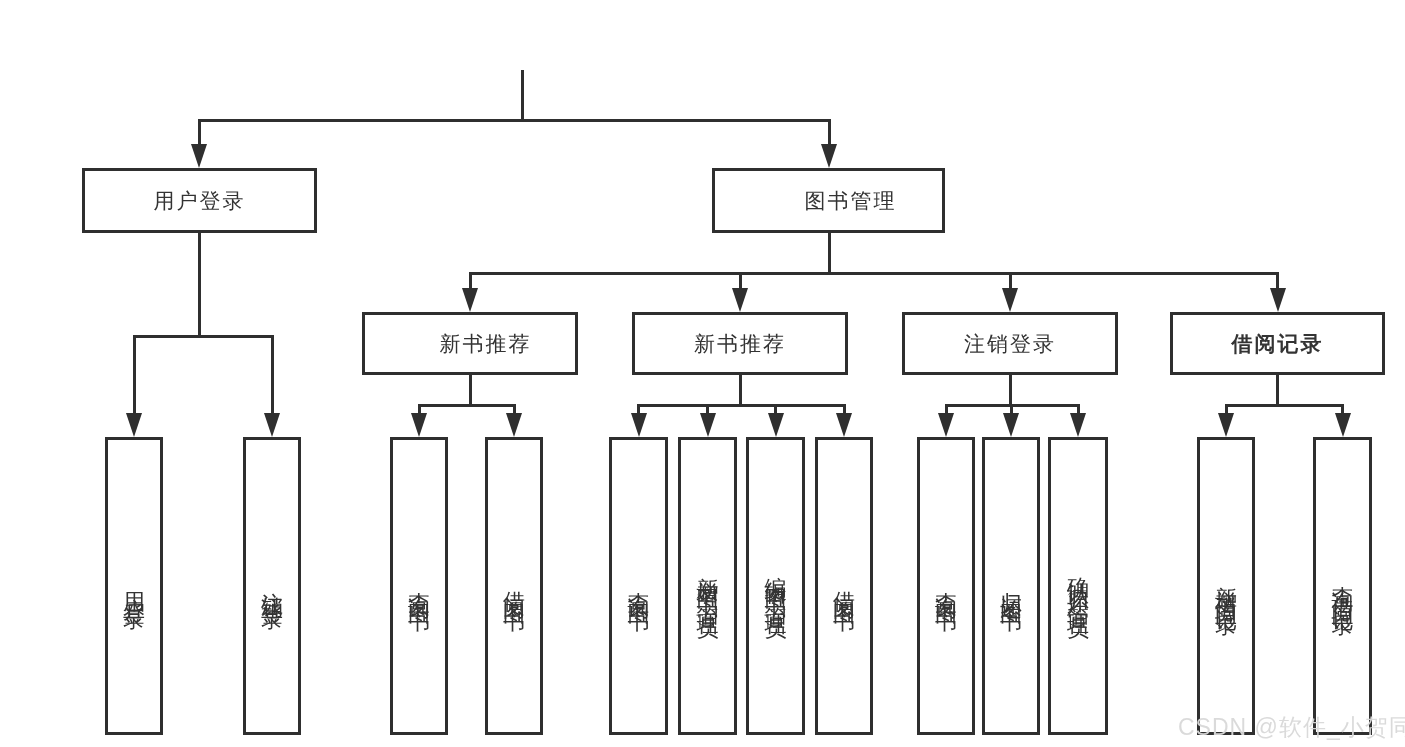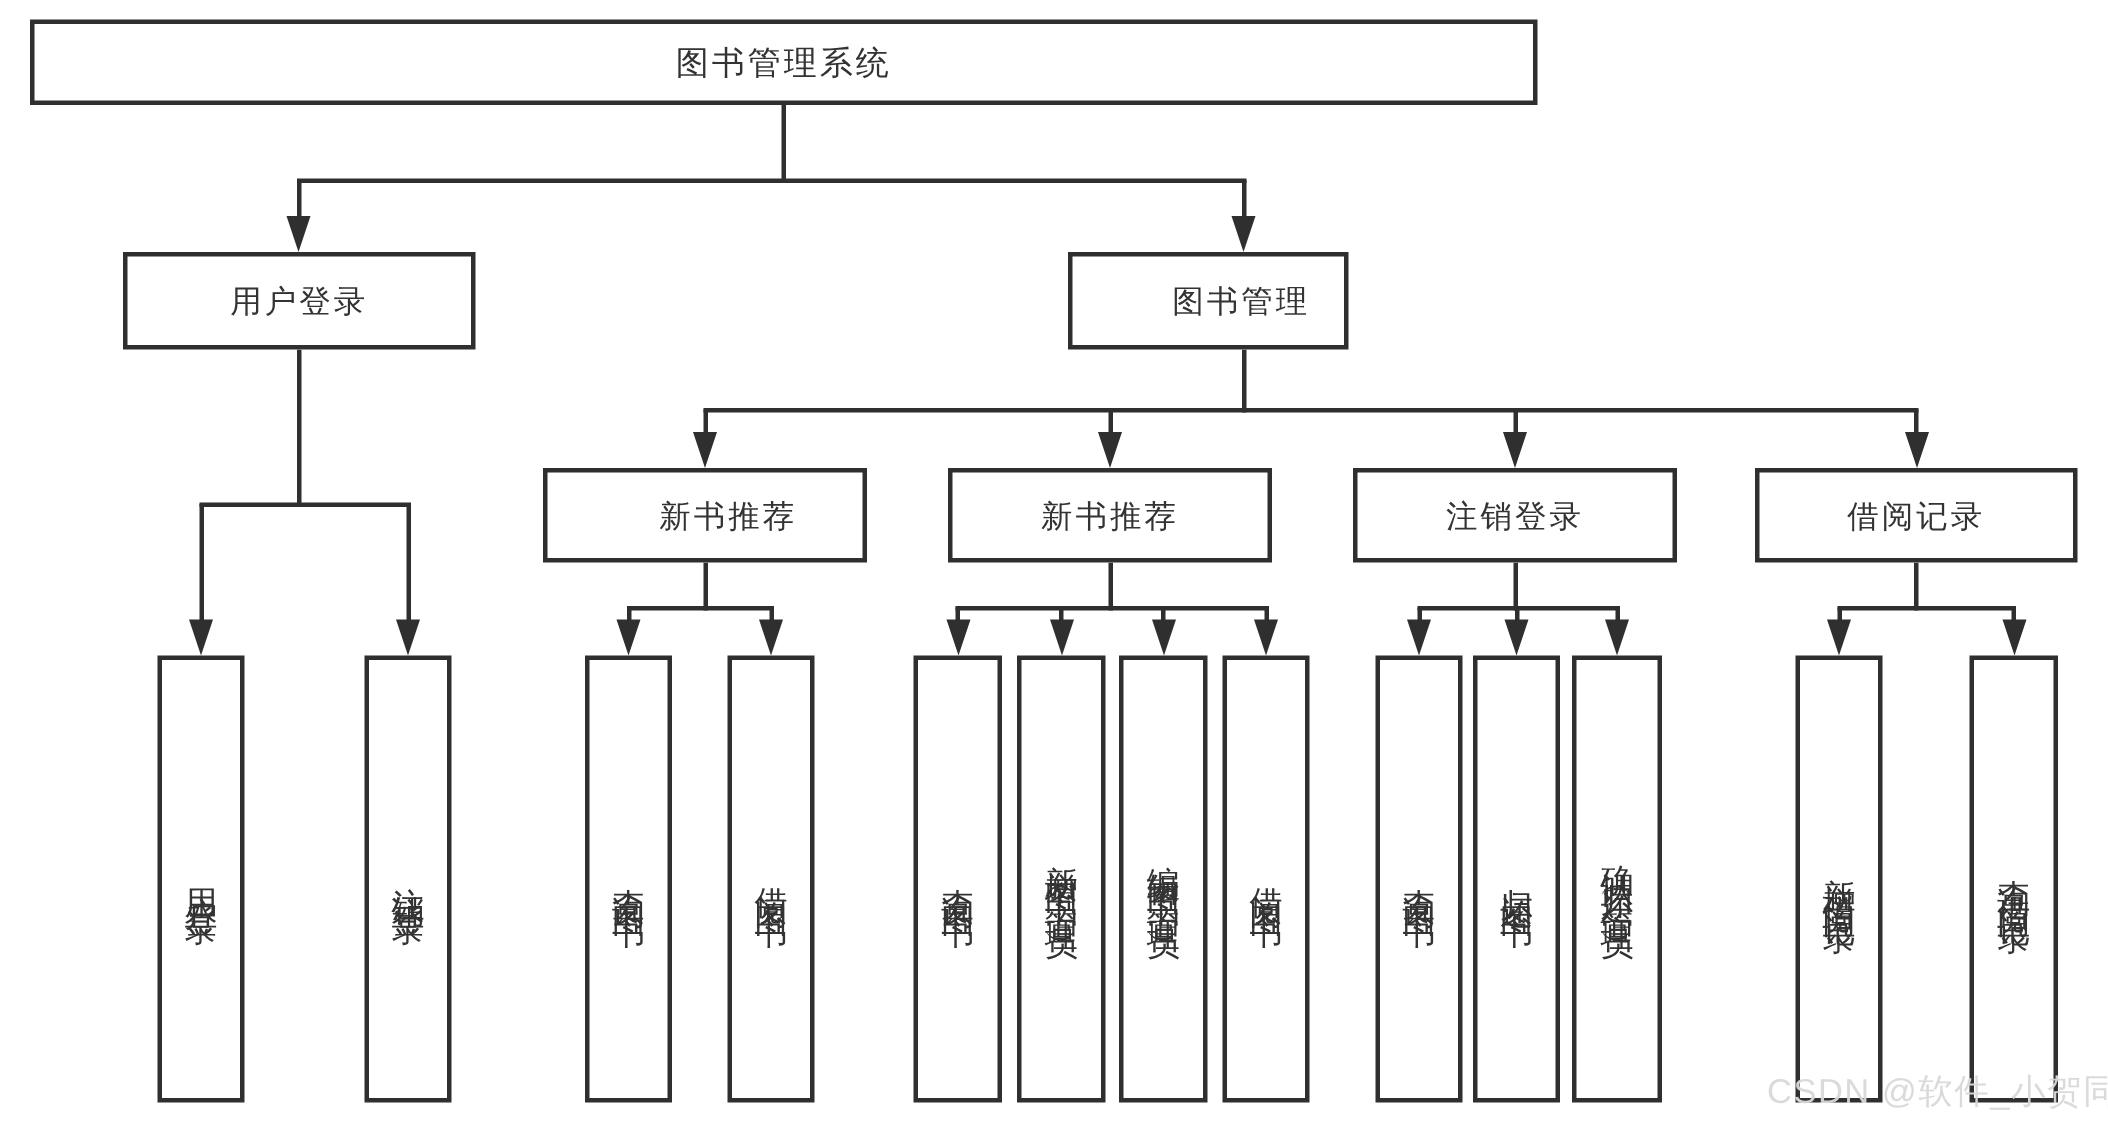--- a/index.html
+++ b/index.html
@@ -102,33 +102,30 @@
     <div class="cline" style="left: 1009.5px; top: 405px; width: 3px; height: 9px; background: rgb(47, 47, 47);"></div>
     <div class="arrowhead" style="left: 1003px; top: 413px; border-top: 24px solid rgb(47, 47, 47);"></div>
     <div class="cline" style="left: 1076.5px; top: 405px; width: 3px; height: 9px; background: rgb(47, 47, 47);"></div>
     <div class="arrowhead" style="left: 1070px; top: 413px; border-top: 24px solid rgb(47, 47, 47);"></div>
     <div class="cline" style="left: 1276px; top: 375px; width: 3px; height: 31.5px; background: rgb(47, 47, 47);"></div>
     <div class="cline" style="left: 1224.5px; top: 403.5px; width: 119.5px; height: 3px; background: rgb(47, 47, 47);"></div>
     <div class="cline" style="left: 1224.5px; top: 405px; width: 3px; height: 9px; background: rgb(47, 47, 47);"></div>
     <div class="arrowhead" style="left: 1218px; top: 413px; border-top: 24px solid rgb(47, 47, 47);"></div>
     <div class="cline" style="left: 1341px; top: 405px; width: 3px; height: 9px; background: rgb(47, 47, 47);"></div>
     <div class="arrowhead" style="left: 1334.5px; top: 413px; border-top: 24px solid rgb(47, 47, 47);"></div>
-    <div class="node horiz root" style="left: 20px; top: 13px; width: 1005px; height: 57px; border: 3px solid rgb(47, 47, 47); color: rgb(51, 51, 51);">
-      <span class="node-label">图书管理系统</span>
-    </div>
     <div class="node horiz" style="left: 82px; top: 168px; width: 235px; height: 65px; border: 3px solid rgb(47, 47, 47); color: rgb(51, 51, 51);">
       <span class="node-label">用户登录</span>
     </div>
     <div class="node vert" style="left: 105px; top: 437px; width: 58px; height: 298px; border: 3px solid rgb(47, 47, 47); color: rgb(51, 51, 51);">
       <span class="node-label">用户登录</span>
     </div>
     <div class="node vert" style="left: 243px; top: 437px; width: 58px; height: 298px; border: 3px solid rgb(47, 47, 47); color: rgb(51, 51, 51);">
       <span class="node-label">注销登录</span>
     </div>
-    <div class="node horiz" style="left: 712px; top: 168px; width: 187px; height: 65px; border: 3px solid rgb(47, 47, 47); color: rgb(51, 51, 51); padding-left: 44px;">
+    <div class="node horiz" style="left: 712px; top: 168px; width: 233px; height: 65px; border: 3px solid rgb(47, 47, 47); color: rgb(51, 51, 51); padding-left: 44px;">
       <span class="node-label">图书管理</span>
     </div>
     <div class="node horiz" style="left: 362px; top: 312px; width: 216px; height: 63px; border: 3px solid rgb(47, 47, 47); color: rgb(51, 51, 51); padding-left: 31px;">
       <span class="node-label">新书推荐</span>
     </div>
     <div class="node vert" style="left: 390px; top: 437px; width: 58px; height: 298px; border: 3px solid rgb(47, 47, 47); color: rgb(51, 51, 51);">
       <span class="node-label">查询图书</span>
     </div>
     <div class="node vert" style="left: 485px; top: 437px; width: 58px; height: 298px; border: 3px solid rgb(47, 47, 47); color: rgb(51, 51, 51);">
       <span class="node-label">借阅图书</span>
@@ -153,21 +150,21 @@
     </div>
     <div class="node vert" style="left: 917px; top: 437px; width: 58px; height: 298px; border: 3px solid rgb(47, 47, 47); color: rgb(51, 51, 51);">
       <span class="node-label">查询图书</span>
     </div>
     <div class="node vert" style="left: 982px; top: 437px; width: 58px; height: 298px; border: 3px solid rgb(47, 47, 47); color: rgb(51, 51, 51);">
       <span class="node-label">归还图书</span>
     </div>
     <div class="node vert" style="left: 1048px; top: 437px; width: 60px; height: 298px; border: 3px solid rgb(47, 47, 47); color: rgb(51, 51, 51);">
       <span class="node-label">确认归还（管理员）</span>
     </div>
-    <div class="node horiz" style="left: 1170px; top: 312px; width: 215px; height: 63px; border: 3px solid rgb(47, 47, 47); color: rgb(51, 51, 51);">
+    <div class="node horiz" style="left: 1170px; top: 312px; width: 215px; height: 63px; border: 3px solid rgb(47, 47, 47); color: rgb(51, 51, 51); font-weight: bold;">
       <span class="node-label">借阅记录</span>
     </div>
     <div class="node vert" style="left: 1197px; top: 437px; width: 58px; height: 298px; border: 3px solid rgb(47, 47, 47); color: rgb(51, 51, 51);">
       <span class="node-label">新增借阅记录</span>
     </div>
     <div class="node vert" style="left: 1313px; top: 437px; width: 59px; height: 298px; border: 3px solid rgb(47, 47, 47); color: rgb(51, 51, 51);">
       <span class="node-label">查询借阅记录</span>
     </div>
   </div>
 

